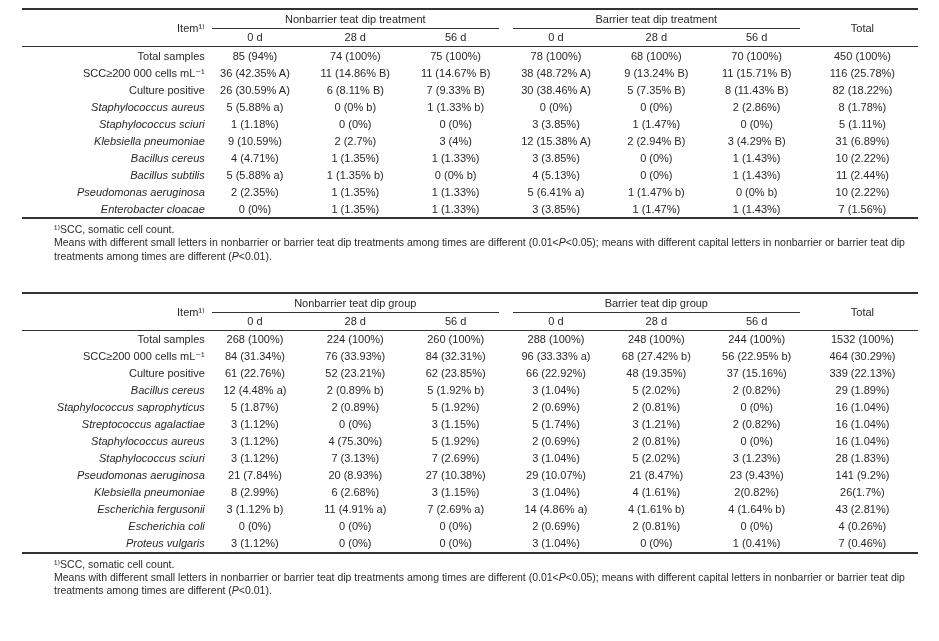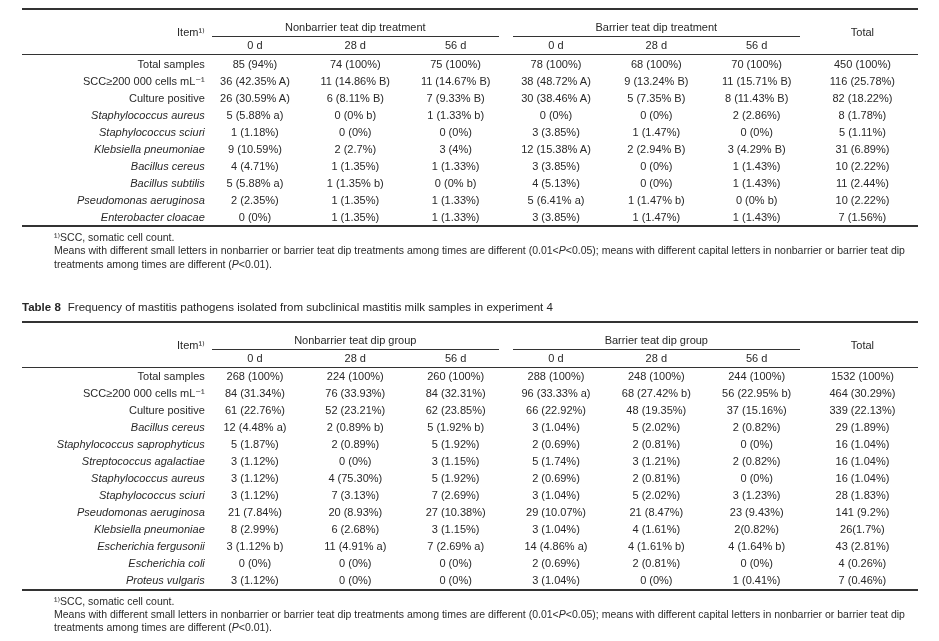--- a/index.html
+++ b/index.html
@@ -59,21 +59,21 @@
   th.total-h {
     text-align: center;
     vertical-align: middle;
   }
   th.grp {
     padding: 0;
     vertical-align: top;
   }
   .grp-inner {
     text-align: center;
-    padding: 11px 0 3px;
+    padding: 3px 0 3px;
     margin: 0 7px;
     border-bottom: 1px solid #333333;
   }
   th.sub {
     text-align: center;
     padding: 2px 0 3px;
   }
   tbody td {
     font-size: 11px;
     line-height: 12px;
@@ -240,21 +240,20 @@
           </tr>
         </tbody>
     </table>
     <div class="footnotes">
       <p class="fn">¹⁾SCC, somatic cell count.</p>
       <p class="fn">Means with different small letters in nonbarrier or barrier teat dip treatments among times are different (0.01&lt;<i>P</i>&lt;0.05); means with different capital letters in nonbarrier or barrier teat dip treatments among times are different (<i>P</i>&lt;0.01).</p>
     </div>
   </section>
 
   <section class="table-block">
-    <p class="caption"><b>Table 8</b><span>Frequency of mastitis pathogens isolated from subclinical mastitis milk samples in experiment 4</span></p>
     <table class="data-table">
       <colgroup>
         <col class="c-item">
           <col class="c-d">
           <col class="c-d">
           <col class="c-d">
           <col class="c-d">
           <col class="c-d">
           <col class="c-d">
           <col class="c-total">

